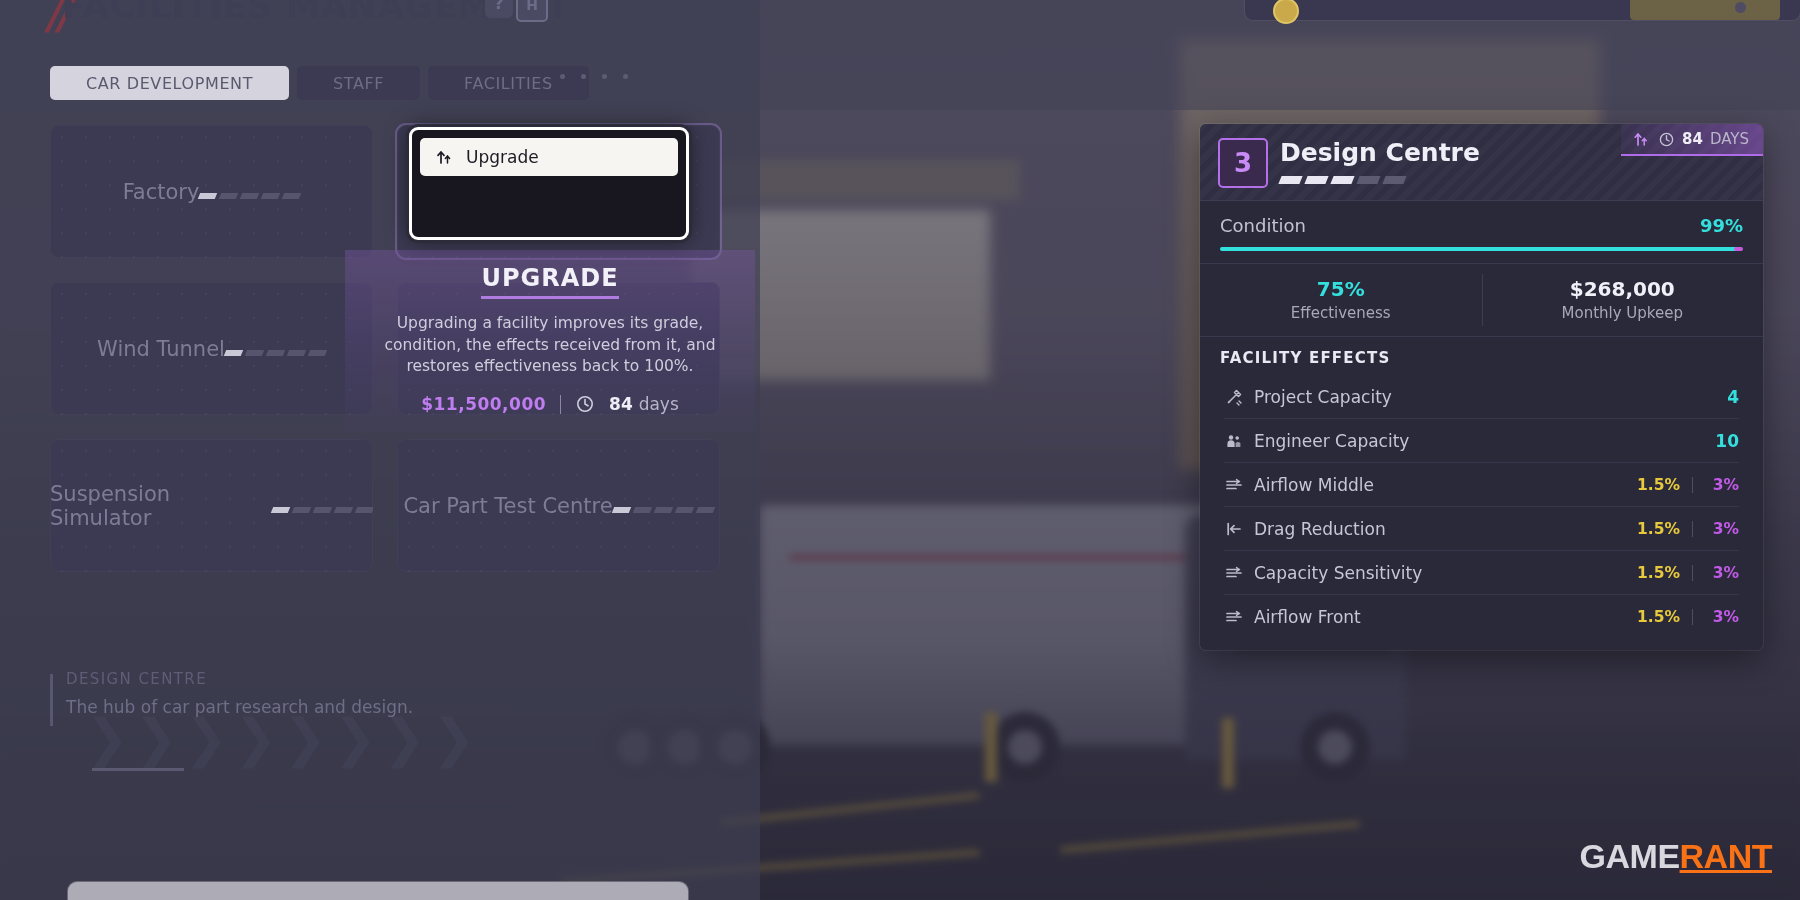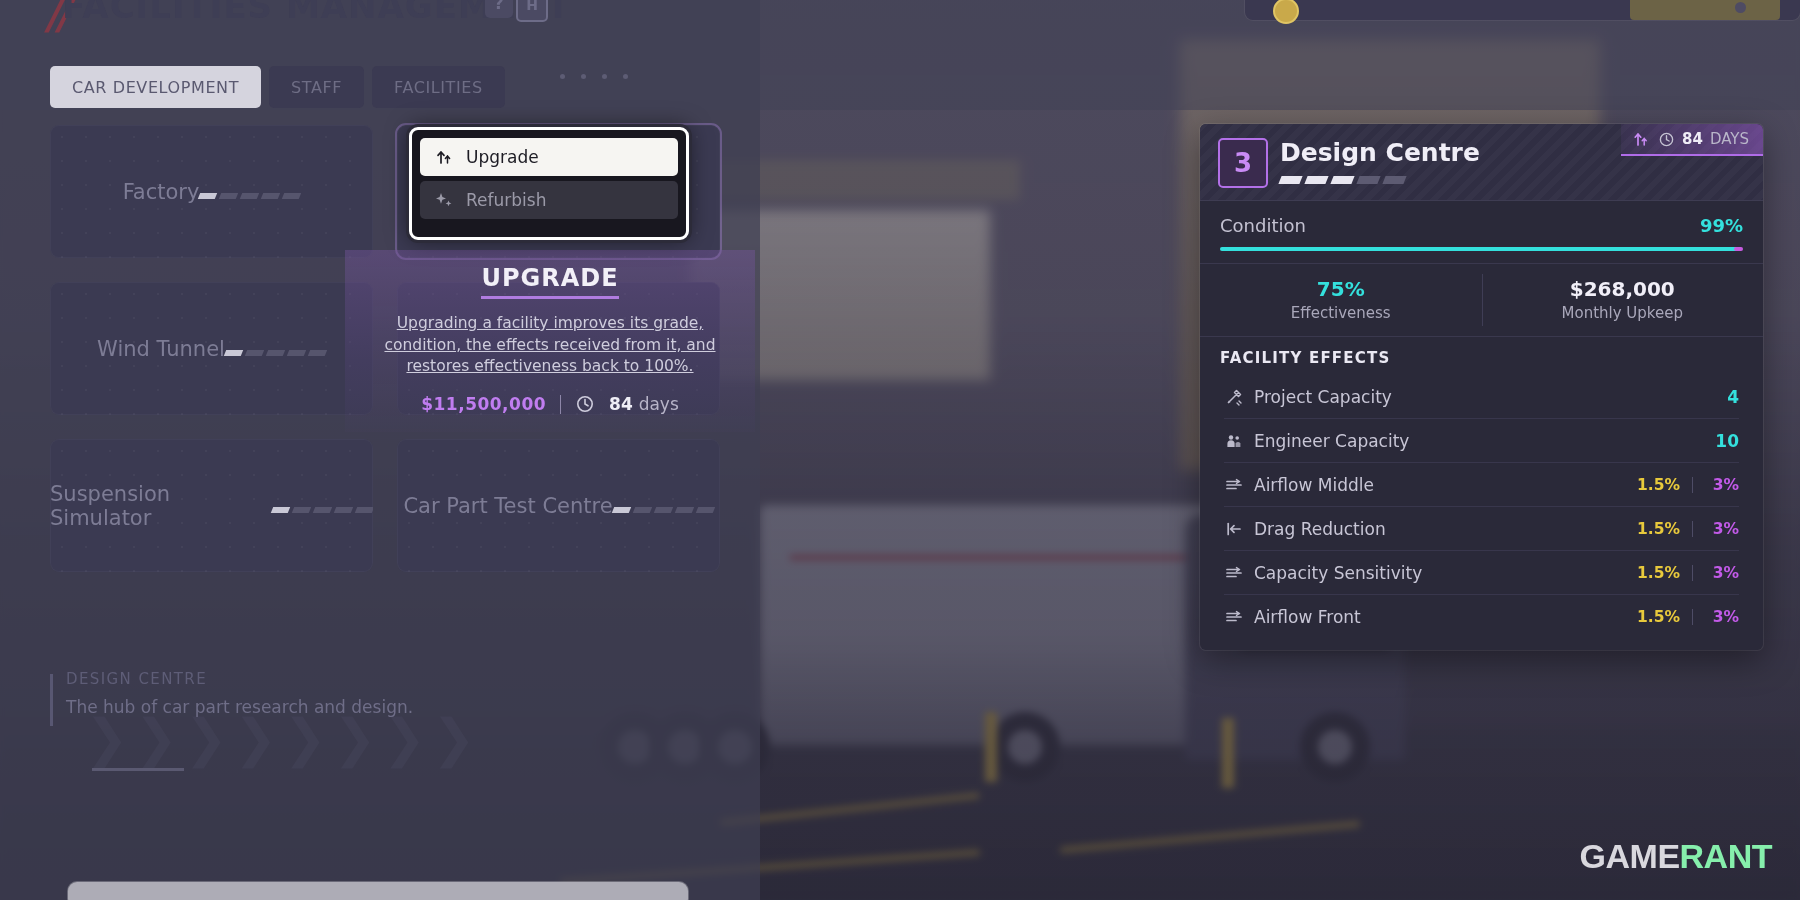--- a/index.html
+++ b/index.html
@@ -55,21 +55,21 @@
   .pagetitle{position:absolute;left:62px;top:-14px;font-size:34px;letter-spacing:1px;
      color:#3e3e55;font-weight:600;}
   .hbtn{position:absolute;top:-12px;width:28px;height:30px;border-radius:5px;
      background:#4b4a63;color:#6d6c88;font-size:17px;font-weight:bold;
      display:flex;align-items:center;justify-content:center;}
   .hbtn.q{left:485px;}
   .hbtn.h{left:516px;border:2px solid #6d6c88;background:#4b4a63;font-size:14px;}
 
   
   #tabs{position:absolute;left:50px;top:66px;display:flex;gap:8px;z-index:6;}
-  .tab{height:42px;padding:0 22px;border-radius:5px;display:flex;align-items:center;
+  .tab{height:34px;padding:0 36px;border-radius:5px;display:flex;align-items:center;
      font-size:16px;letter-spacing:.6px;color:#6e6d85;background:#3b3a52;}
   .tab.active{background:#d5d4de;color:#5a5970;}
   .tabdots{position:absolute;left:560px;top:74px;display:flex;gap:16px;z-index:6;}
   .tabdots i{width:5px;height:5px;border-radius:50%;background:#5d5c74;display:block;}
 
   
   #grid{position:absolute;left:50px;top:125px;width:670px;z-index:5;
      display:grid;grid-template-columns:323px 323px;gap:24px 24px;}
   .fcard{height:133px;border-radius:9px;background:#3b3a52;
      box-shadow:inset 0 0 0 1px rgba(255,255,255,.035);
@@ -94,21 +94,21 @@
   .mitem.hl{background:#f6f5f2;color:#1d1c24;}
   .mitem.dim{background:#35343f;color:#9b9aa8;margin-top:5px;}
   .mic{width:20px;height:20px;display:flex;align-items:center;justify-content:center;}
 
   
   #tip{position:absolute;left:345px;top:250px;width:410px;z-index:21;
      padding:14px 0 18px;text-align:center;color:#d4d2e0;
      background:linear-gradient(180deg,rgba(120,86,160,.42),rgba(86,68,124,.30) 60%,rgba(70,62,100,.14));}
   #tip .ttitle{font-size:24px;font-weight:bold;letter-spacing:1px;color:#f2f0f8;
      display:inline-block;padding-bottom:4px;border-bottom:3px solid #b07ce0;}
-  #tip .tdesc{font-size:15.5px;line-height:1.4;color:#cfcddd;margin:14px 26px 12px;text-decoration:underline;}
+  #tip .tdesc{font-size:15.5px;line-height:1.4;color:#cfcddd;margin:14px 26px 12px;}
   #tip .trow{margin-top:16px;display:flex;align-items:center;justify-content:center;gap:14px;font-size:17px;}
   #tip .cost{color:#c07df0;font-weight:bold;letter-spacing:.5px;}
   #tip .sep{width:1px;height:19px;background:#8d86a8;}
   #tip .days{color:#efeef6;font-weight:bold;}
   #tip .days span{color:#b7b4c8;font-weight:normal;}
 
   
   #desc{position:absolute;left:50px;top:670px;width:420px;z-index:5;padding-left:16px;}
   #desc .bar{position:absolute;left:0;top:4px;width:3px;height:52px;background:#585772;}
   #desc .dlabel{font-size:15px;letter-spacing:1.4px;color:#5e5d77;}
@@ -177,21 +177,21 @@
   #toast .pill i{position:absolute;right:34px;top:8px;width:11px;height:11px;border-radius:50%;background:#4e4b63;}
 
   
   #bottombar{position:absolute;left:68px;bottom:-8px;width:620px;height:26px;z-index:6;
      background:#adacb6;border-radius:9px;box-shadow:0 0 0 1px rgba(255,255,255,.25);}
 
   
   #wm{position:absolute;right:28px;bottom:24px;z-index:30;font-size:34px;font-weight:bold;
      letter-spacing:-.5px;font-family:"Liberation Sans",sans-serif;}
   #wm .a{color:#d9d8de;}
-  #wm .b{color:#86efac;}
+  #wm .b{color:#f97316;text-decoration:underline;}
 </style>
 </head>
 <body>
 
 <div id="bg">
   <div class="sky"></div>
   <div class="building"></div>
   <div class="building2"></div>
   <div class="doorhead"></div>
   <div class="door"></div>
@@ -315,29 +315,20 @@
 
 <div id="ctx">
   <div class="mitem hl">
     <span class="mic">
       <svg width="20" height="20" viewBox="0 0 20 20">
         <path d="M7 16 V5 M7 5 L4 8.4 M7 5 L10 8.4" stroke="#1d1c24" stroke-width="1.7" fill="none" stroke-linecap="round"></path>
         <path d="M13.5 16 V9 M13.5 9 L11.4 11.4 M13.5 9 L15.6 11.4" stroke="#1d1c24" stroke-width="1.5" fill="none" stroke-linecap="round"></path>
       </svg>
     </span>
     <span>Upgrade</span>
-  </div>
-  <div class="mitem dim">
-    <span class="mic">
-      <svg width="20" height="20" viewBox="0 0 20 20">
-        <path d="M7 3 L8.4 7 L12 8.4 L8.4 9.8 L7 13.8 L5.6 9.8 L2 8.4 L5.6 7 Z" fill="#9b9aa8"></path>
-        <path d="M14.5 10.5 L15.3 12.6 L17.4 13.4 L15.3 14.2 L14.5 16.3 L13.7 14.2 L11.6 13.4 L13.7 12.6 Z" fill="#9b9aa8"></path>
-      </svg>
-    </span>
-    <span>Refurbish</span>
   </div>
 </div>
 
 <div id="tip">
   <div class="ttitle">UPGRADE</div>
   <div class="tdesc">Upgrading a facility improves its grade, condition, the effects received from it, and restores effectiveness back to 100%.</div>
   <div class="trow">
     <span class="cost">$11,500,000</span>
     <span class="sep"></span>
     <span class="mic">

